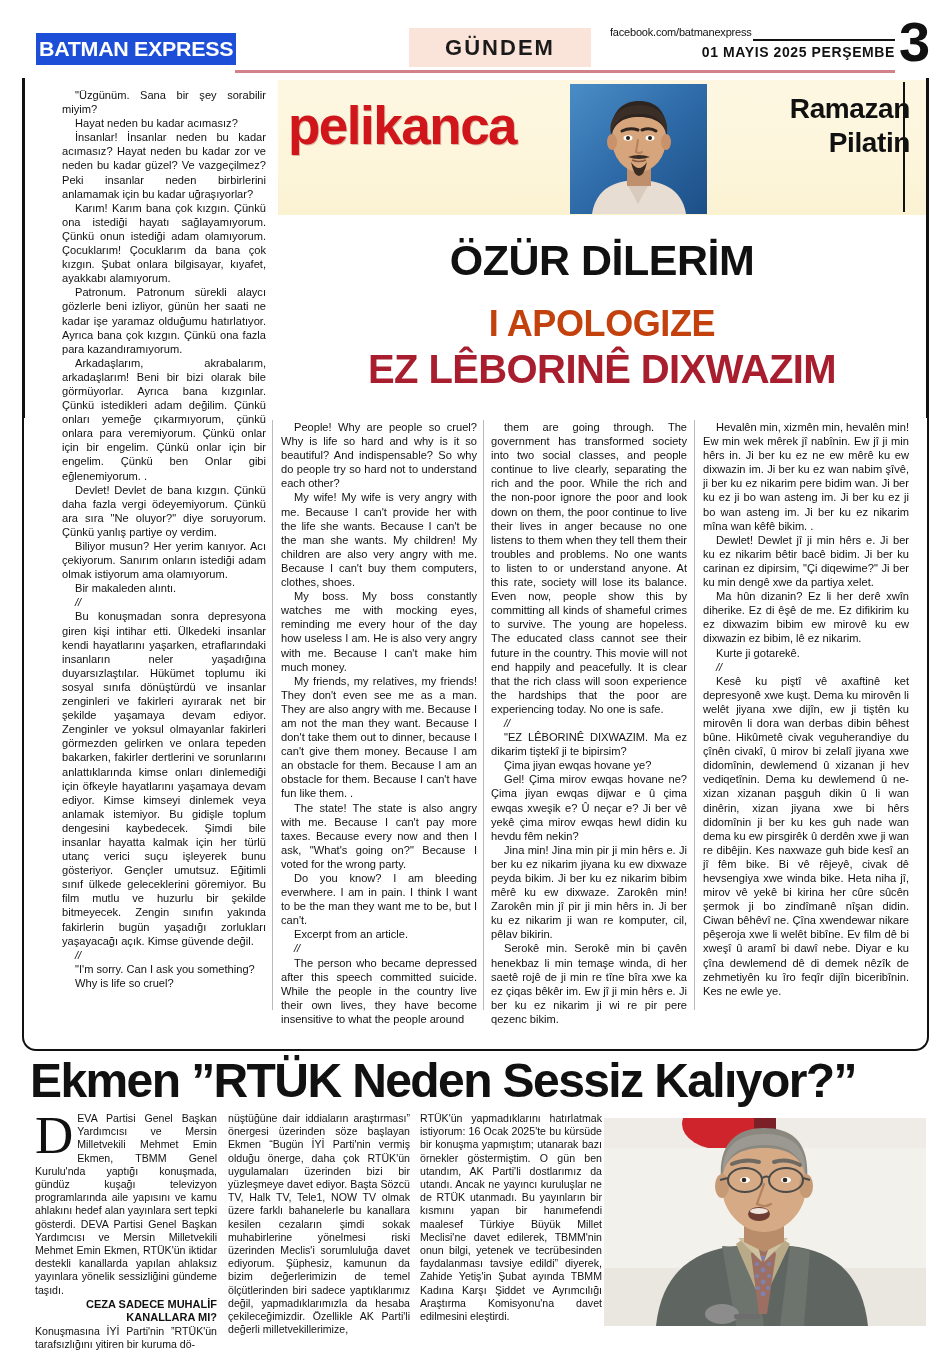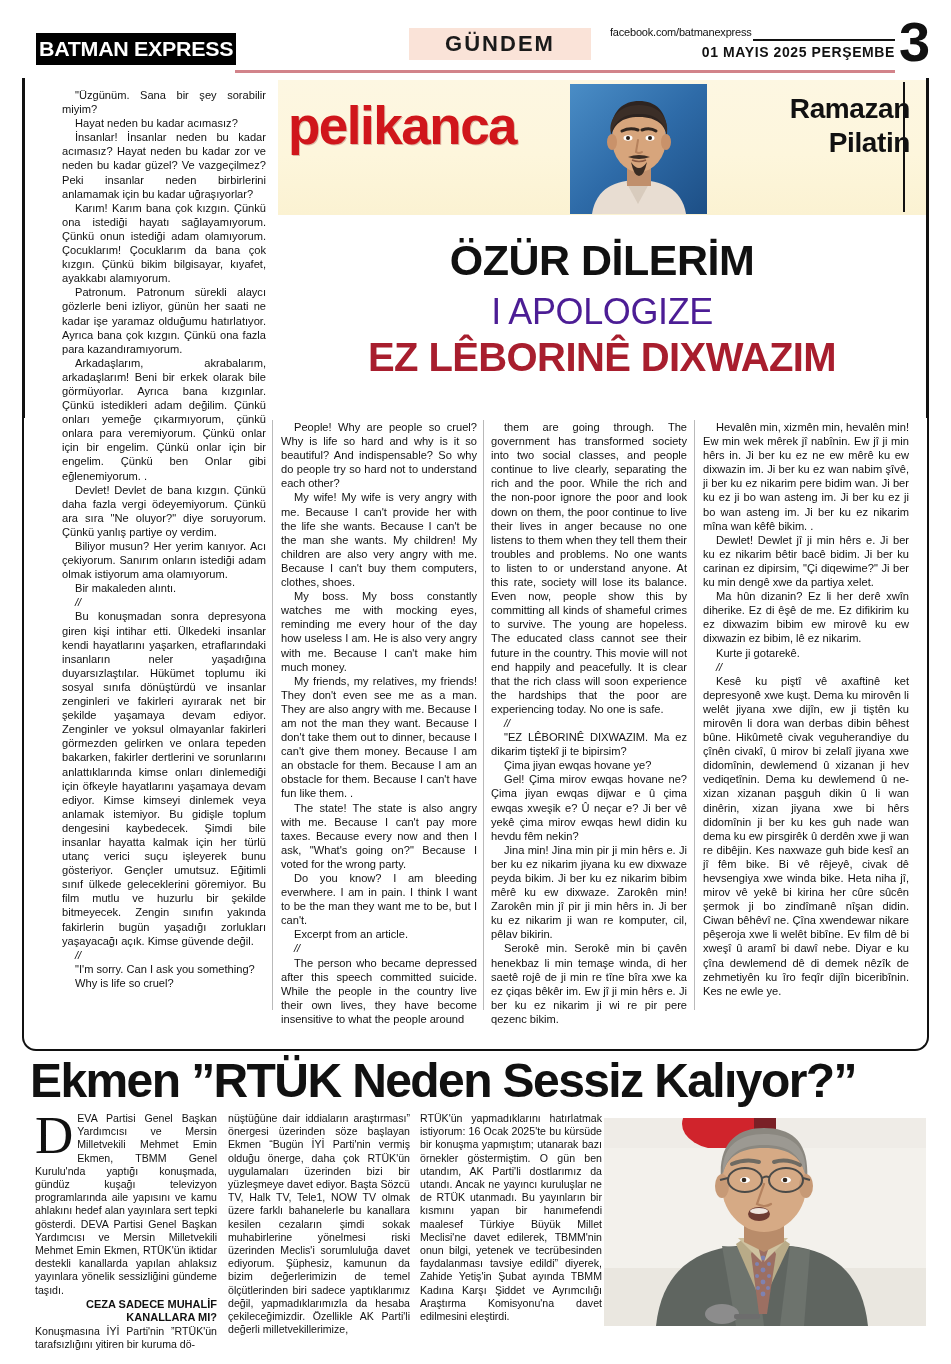--- a/index.html
+++ b/index.html
@@ -20,40 +20,40 @@
   .masthead {
     position: absolute;
     left: 0; top: 0;
     width: 951px;
     height: 74px;
   }
   .logo-box {
     position: absolute;
     left: 36px; top: 33px;
     width: 200px; height: 32px;
-    background: #000000;
+    background: #1d4ed8;
     display: flex;
     align-items: center;
     justify-content: center;
   }
   .logo-text {
     font-family: "Liberation Sans", sans-serif;
     font-weight: bold;
     font-size: 21px;
     color: #ffffff;
     letter-spacing: -0.3px;
     font-stretch: condensed;
     transform: scaleX(1.02);
     white-space: nowrap;
   }
 
   .section-tab {
     position: absolute;
     left: 409px; top: 28px;
-    width: 182px; height: 32px;
+    width: 182px; height: 39px;
     background: #fae3d8;
     display: flex;
     align-items: center;
     justify-content: center;
   }
   .section-tab span {
     font-size: 22px;
     font-weight: 600;
     letter-spacing: 2px;
     color: #1a1a1a;
@@ -174,25 +174,25 @@
   }
   .hl-1 {
     font-size: 43px;
     font-weight: bold;
     letter-spacing: -0.5px;
     color: #111;
     line-height: 48px;
   }
   .hl-2 {
     font-size: 36px;
-    font-weight: normal;
+    font-weight: bold;
     letter-spacing: -0.4px;
-    color: #4c1d95;
+    color: #c2410c;
     line-height: 43px;
-    margin-top: 6px;
+    margin-top: 18px;
   }
   .hl-3 {
     font-size: 40px;
     font-weight: bold;
     letter-spacing: -0.6px;
     color: #a81e2e;
     line-height: 43px;
     margin-top: 3px;
   }
 
@@ -351,23 +351,23 @@
 <div class="headline-stack">
   <div class="hl-1">ÖZÜR DİLERİM</div>
   <div class="hl-2">I APOLOGIZE</div>
   <div class="hl-3">EZ LÊBORINÊ DIXWAZIM</div>
 </div>
 
 <div class="col" id="col1">
     <p class="">"Üzgünüm. Sana bir şey sorabilir miyim?</p>
     <p class="">Hayat neden bu kadar acımasız?</p>
     <p class="">İnsanlar! İnsanlar neden bu kadar acımasız? Hayat neden bu kadar zor ve neden bu kadar güzel? Ve vazgeçilmez? Peki insanlar neden birbirlerini anlamamak için bu kadar uğraşıyorlar?</p>
-    <p class="">Karım! Karım bana çok kızgın. Çünkü ona istediği hayatı sağlayamıyorum. Çünkü onun istediği adam olamıyorum. Çocuklarım! Çocuklarım da bana çok kızgın. Çünkü bikim bilgisayar, kıyafet, ayakkabı alamıyorum.</p>
+    <p class="">Karım! Karım bana çok kızgın. Çünkü ona istediği hayatı sağlayamıyorum. Çünkü onun istediği adam olamıyorum. Çocuklarım! Çocuklarım da bana çok kızgın. Şubat onlara bilgisayar, kıyafet, ayakkabı alamıyorum.</p>
     <p class="">Patronum. Patronum sürekli alaycı gözlerle beni izliyor, günün her saati ne kadar işe yaramaz olduğumu hatırlatıyor. Ayrıca bana çok kızgın. Çünkü ona fazla para kazandıramıyorum.</p>
-    <p class="">Arkadaşlarım, akrabalarım, arkadaşlarım! Beni bir erkek olarak bile görmüyorlar. Ayrıca bana kızgınlar. Çünkü istedikleri adam değilim. Çünkü onları yemeğe çıkarmıyorum, çünkü onlara para veremiyorum. Çünkü onlar için bir engelim. Çünkü onlar için bir engelim. Çünkü ben Onlar gibi eğlenemiyorum. .</p>
+    <p class="">Arkadaşlarım, akrabalarım, arkadaşlarım! Beni bir bizi olarak bile görmüyorlar. Ayrıca bana kızgınlar. Çünkü istedikleri adam değilim. Çünkü onları yemeğe çıkarmıyorum, çünkü onlara para veremiyorum. Çünkü onlar için bir engelim. Çünkü onlar için bir engelim. Çünkü ben Onlar gibi eğlenemiyorum. .</p>
     <p class="">Devlet! Devlet de bana kızgın. Çünkü daha fazla vergi ödeyemiyorum. Çünkü ara sıra "Ne oluyor?" diye soruyorum. Çünkü yanlış partiye oy verdim.</p>
     <p class="">Biliyor musun? Her yerim kanıyor. Acı çekiyorum. Sanırım onların istediği adam olmak istiyorum ama olamıyorum.</p>
     <p class="">Bir makaleden alıntı.</p>
     <p class="slash">//</p>
     <p class="">Bu konuşmadan sonra depresyona giren kişi intihar etti. Ülkedeki insanlar kendi hayatlarını yaşarken, etraflarındaki insanların neler yaşadığına duyarsızlaştılar. Hükümet toplumu iki sosyal sınıfa dönüştürdü ve insanlar zenginleri ve fakirleri ayırarak net bir şekilde yaşamaya devam ediyor. Zenginler ve yoksul olmayanlar fakirleri görmezden gelirken ve onlara tepeden bakarken, fakirler dertlerini ve sorunlarını anlattıklarında kimse onları dinlemediği için öfkeyle hayatlarını yaşamaya devam ediyor. Kimse kimseyi dinlemek veya anlamak istemiyor. Bu gidişle toplum dengesini kaybedecek. Şimdi bile insanlar hayatta kalmak için her türlü utanç verici suçu işleyerek bunu gösteriyor. Gençler umutsuz. Eğitimli sınıf ülkede geleceklerini göremiyor. Bu film mutlu ve huzurlu bir şekilde bitmeyecek. Zengin sınıfın yakında fakirlerin bugün yaşadığı zorlukları yaşayacağı açık. Kimse güvende değil.</p>
     <p class="slash">//</p>
     <p class="">"I'm sorry. Can I ask you something?</p>
     <p class="">Why is life so cruel?</p>
   </div>
 <div class="col" id="col2">

